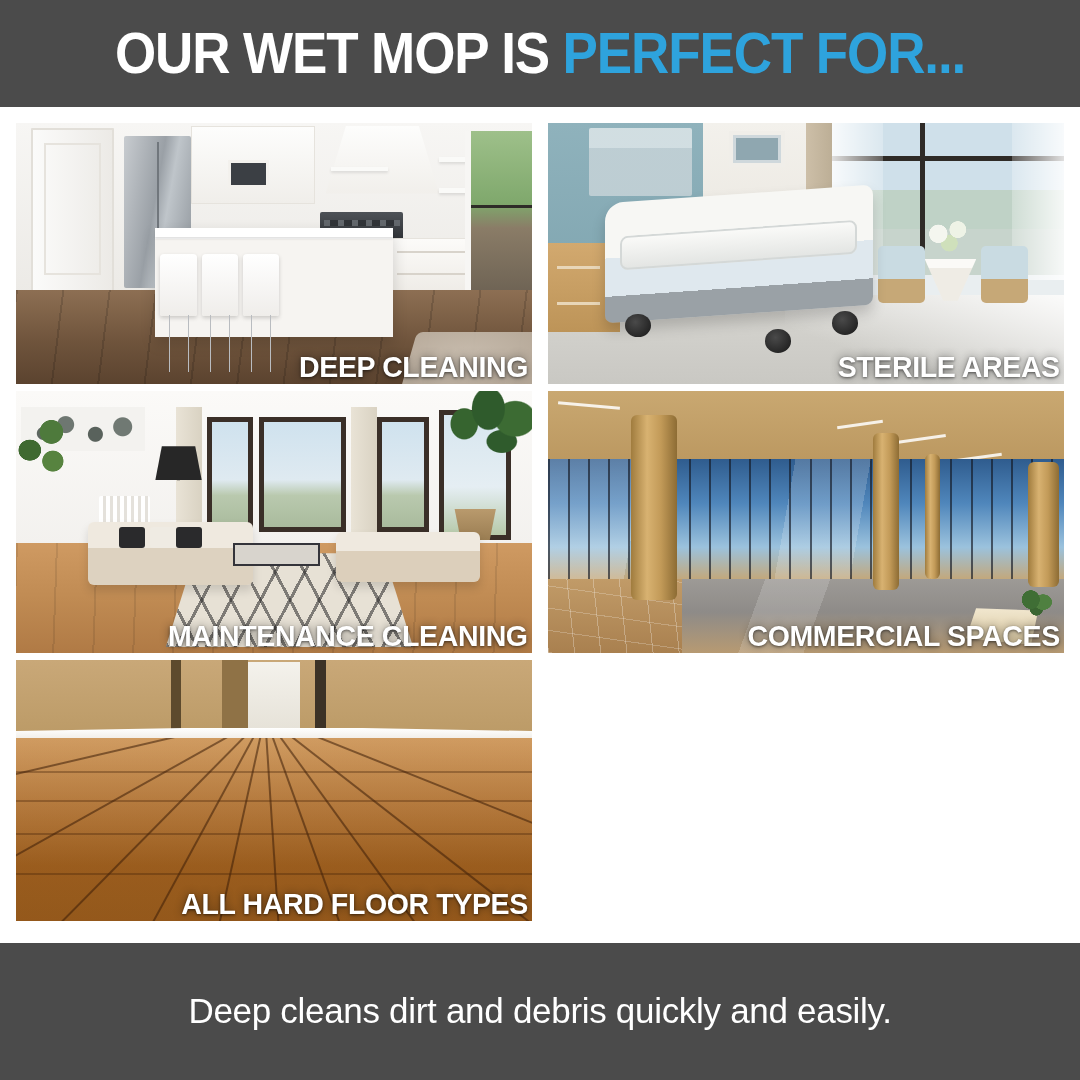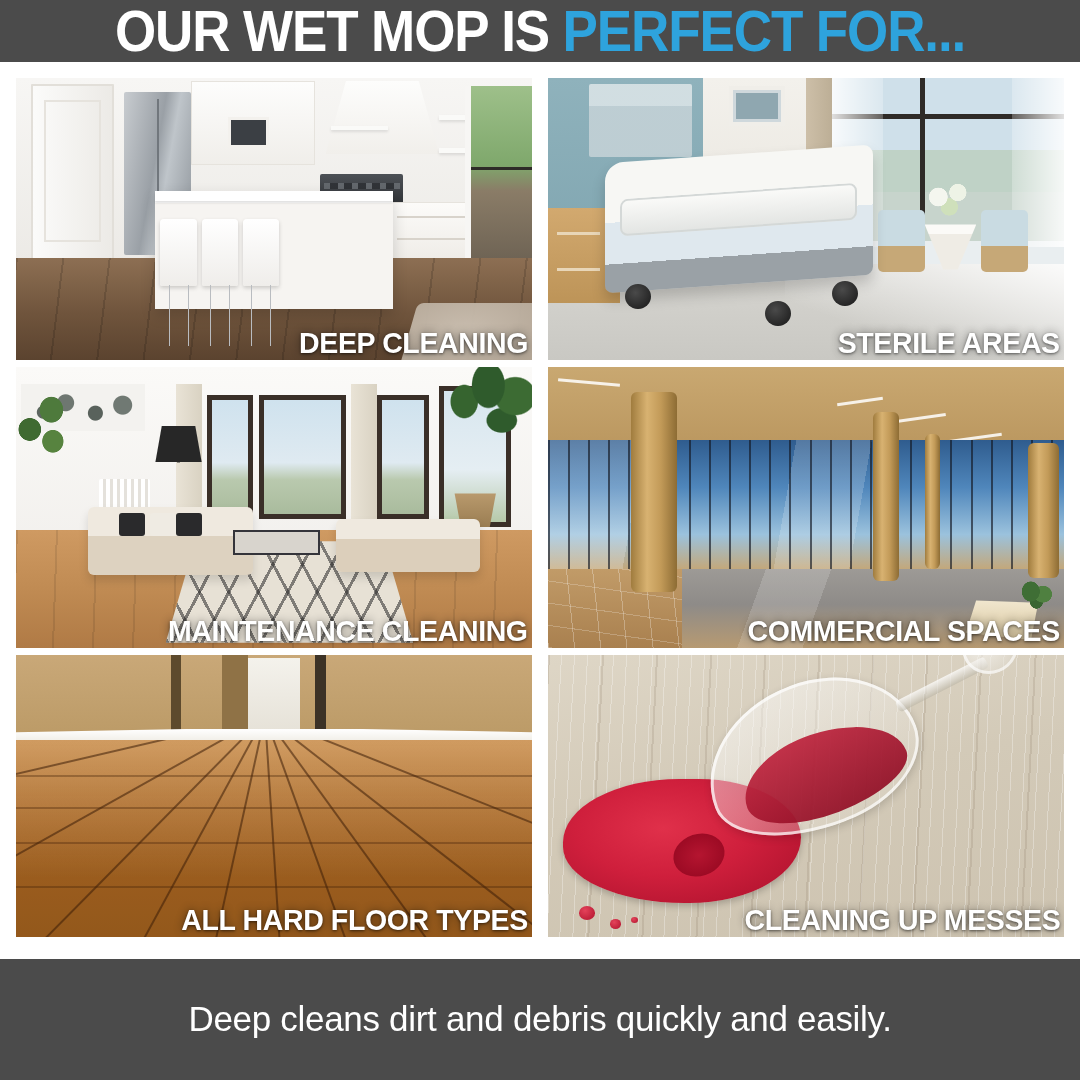--- a/index.html
+++ b/index.html
@@ -11,21 +11,21 @@
   }
   .poster{
     position:relative;
     width:1080px;height:1080px;
     background:#ffffff;
     display:flex;flex-direction:column;
   }
 
   
   .header-band{
-    height:62px;
+    height:107px;
     background:#4b4b4b;
     display:flex;align-items:center;justify-content:center;
     flex:0 0 auto;
   }
   .headline{
     font-family:"Liberation Sans", sans-serif;
     font-weight:bold;
     font-size:57px;
     line-height:1;
     letter-spacing:-1.2px;
@@ -63,21 +63,21 @@
     letter-spacing:-0.4px;
     color:#ffffff;
     white-space:nowrap;
     transform:scaleX(0.95);
     transform-origin:right bottom;
     text-shadow:0 0 10px rgba(0,0,0,.45), 0 1px 3px rgba(0,0,0,.55);
   }
 
   
   .footer-band{
-    height:121px;
+    height:137px;
     background:#4b4b4b;
     display:flex;flex-direction:column;
     align-items:center;justify-content:center;
     flex:0 0 auto;
   }
   .footer-line{
     color:#ffffff;
     font-family:"Liberation Sans", sans-serif;
     font-size:35px;
     line-height:1.28;
@@ -528,35 +528,20 @@
             <div class="w-plank" style="left: 48%; transform: rotate(76.88deg); height: 240%; top: -12%;"></div>
             <div class="w-seam" style="top: 18%;"></div>
             <div class="w-seam" style="top: 34%;"></div>
             <div class="w-seam" style="top: 52%;"></div>
             <div class="w-seam" style="top: 74%;"></div>
           </div>
       </div>
       <div class="tile-label">ALL HARD FLOOR TYPES</div>
     </div>
 
-    <div class="tile">
-      <div class="tile-art art-wine">
-        <div class="v-pool"></div>
-        <div class="v-drop d1"></div>
-          <div class="v-drop d2"></div>
-          <div class="v-drop d3"></div>
-        <div class="v-glass">
-          <div class="v-bowl"></div>
-          <div class="v-liquid"></div>
-          <div class="v-stem"></div>
-          <div class="v-foot"></div>
-        </div>
-      </div>
-      <div class="tile-label">CLEANING UP MESSES</div>
-    </div>
 
   </div>
 
   <div class="footer-band">
     <div class="footer-line">Deep cleans dirt and debris quickly and easily.</div>
   </div>
 
 </div>
 
 </body></html>

